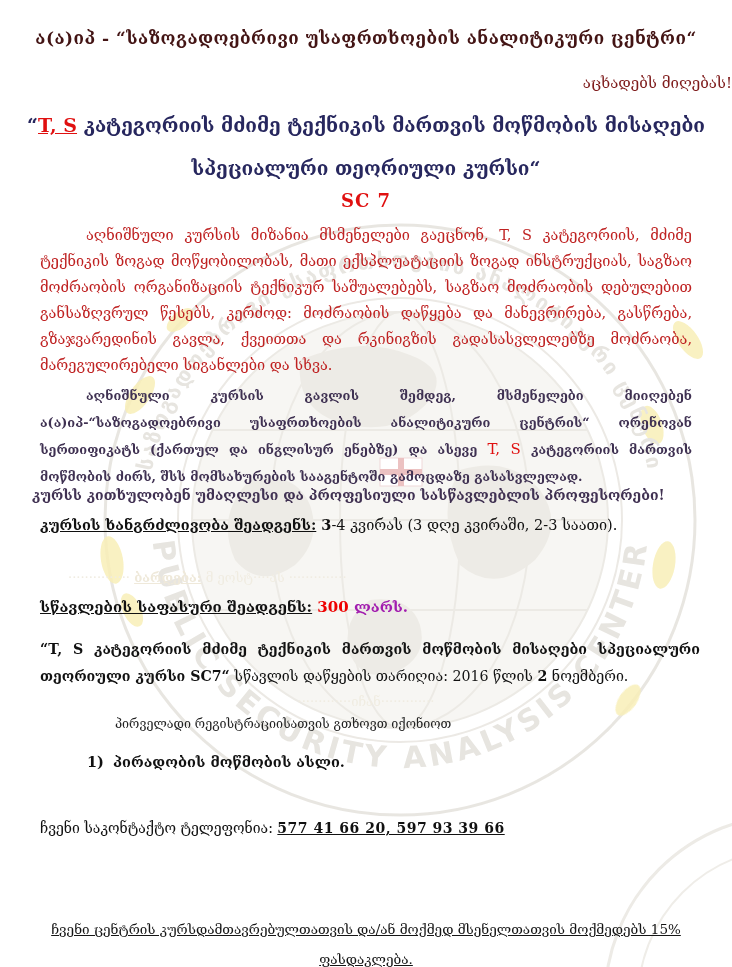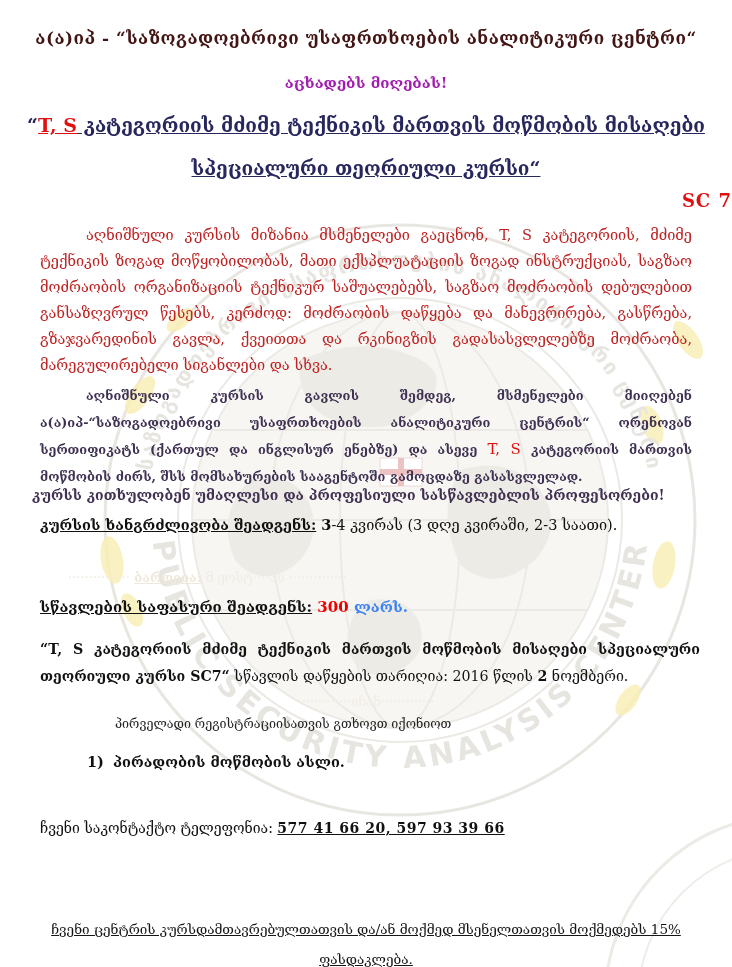--- a/index.html
+++ b/index.html
@@ -9,41 +9,41 @@
     color:#111;
     position:relative;
   }
   .page{position:relative;width:732px;height:967px;}
   .wm{position:absolute;left:0;top:0;width:732px;height:967px;z-index:0;pointer-events:none;}
   .blk{position:absolute;z-index:1;}
   .center{text-align:center;}
   .just{text-align:justify;}
   
   .org{left:0;top:28px;width:732px;font-size:17px;font-weight:bold;color:#431414;letter-spacing:.5px;}
-  .announce{left:0;top:74px;width:732px;font-size:15px;font-weight:bold;color:#a21caf;}
+  .announce{left:0;top:74px;width:732px;font-size:15px;font-weight:normal;color:#7f1d1d;text-align:right;}
   .title{left:26px;top:104px;width:680px;font-size:19px;font-weight:bold;color:#27275e;line-height:43px;}
   .title .q{color:#27275e;text-decoration:none;}
   .title .ts{color:#e01010;text-decoration:underline;}
-  .title .rest{text-decoration:underline;}
-  .sc7{left:0;top:190px;width:732px;font-size:18px;font-weight:bold;color:#e01010;letter-spacing:1px;text-align:right;}
+  .title .rest{}
+  .sc7{left:0;top:190px;width:732px;font-size:18px;font-weight:bold;color:#e01010;letter-spacing:1px;}
   
   .p1{left:40px;top:222px;width:652px;font-size:14.5px;color:#bf2222;line-height:26px;text-indent:46px;}
   .p2{left:40px;top:383px;width:652px;font-size:12.8px;font-weight:bold;color:#3f3152;line-height:26.5px;text-indent:46px;}
   .p2 .ts2{color:#e01010;font-weight:normal;font-size:15px;}
   .prof{left:32px;top:487px;width:680px;font-size:14px;font-weight:bold;color:#403152;}
   .dur{left:40px;top:516px;width:680px;font-size:14.5px;color:#101010;}
   .lbl{font-weight:bold;text-decoration:underline;}
   .bnum{font-weight:bold;}
   .faint{color:#f0ece1;font-size:13px;}
   .faint .lbl{color:#efe9da;text-align:right;}
   .f1{left:68px;top:570px;width:620px;}
   .f2{left:0;top:694px;width:732px;text-align:center;}
   .price{left:40px;top:598px;width:680px;font-size:15px;}
   .price .amount{color:#ee0000;font-weight:bold;}
-  .price .cur{color:#3b82f6;font-weight:bold;}
+  .price .cur{color:#a21caf;font-weight:bold;}
   .start{left:40px;top:636px;width:660px;font-size:14.2px;line-height:27px;}
   .start .b{font-weight:bold;}
   .regintro{left:115px;top:716px;width:500px;font-size:12.5px;color:#222;}
   .list{left:47px;top:751px;width:660px;font-size:14.5px;font-weight:bold;}
   .li{margin-bottom:7px;line-height:21px;margin-left:40px;}
   .li .mk{display:inline-block;width:26px;}
   .contact{left:40px;top:820px;width:680px;font-size:14px;}
   .contact .ph{font-weight:bold;text-decoration:underline;letter-spacing:.5px;text-align:right;}
   .footer{left:16px;top:914px;width:700px;font-size:13.5px;line-height:30px;text-decoration:underline;color:#151515;}
 </style>

